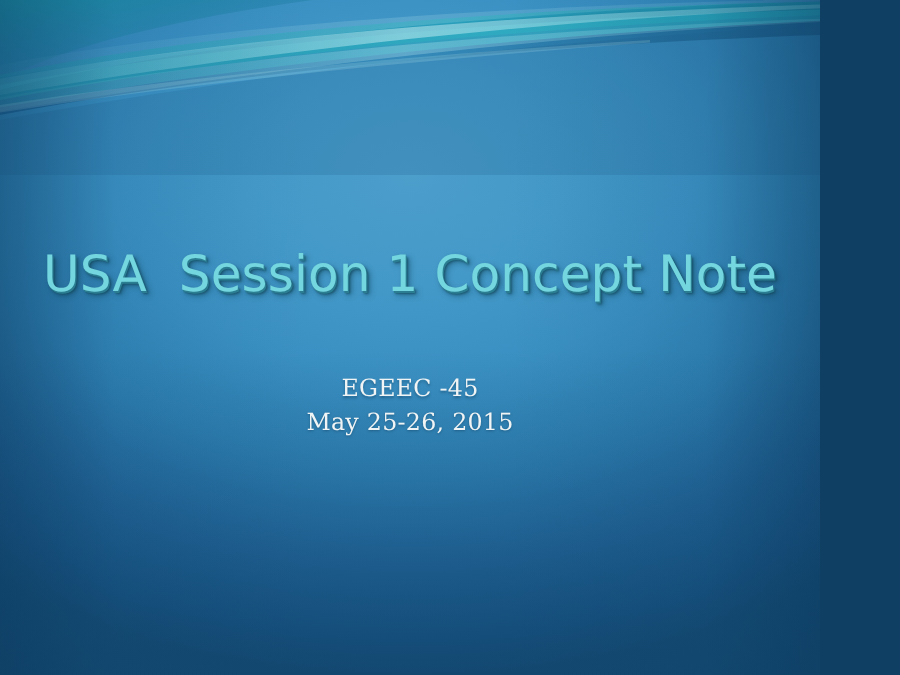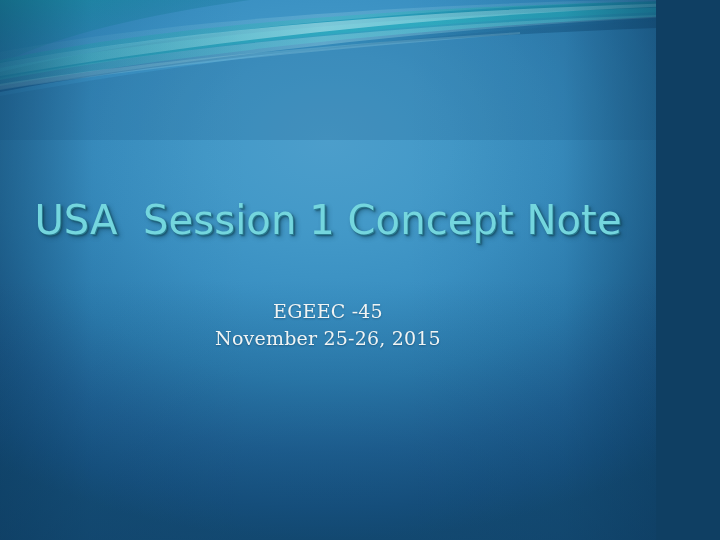--- a/index.html
+++ b/index.html
@@ -132,16 +132,16 @@
 
   <div id="vignette-sides"></div>
   <div id="vignette-bottom"></div>
 
   <div id="title-block">
     <div id="slide-title">USA  Session 1 Concept Note</div>
   </div>
 
   <div id="subtitle-block">
     <div class="sub-line">EGEEC -45</div>
-    <div class="sub-line">November 25-26, 2015</div>
+    <div class="sub-line">May 25-26, 2015</div>
   </div>
 
 </div>
 
 </body></html>

